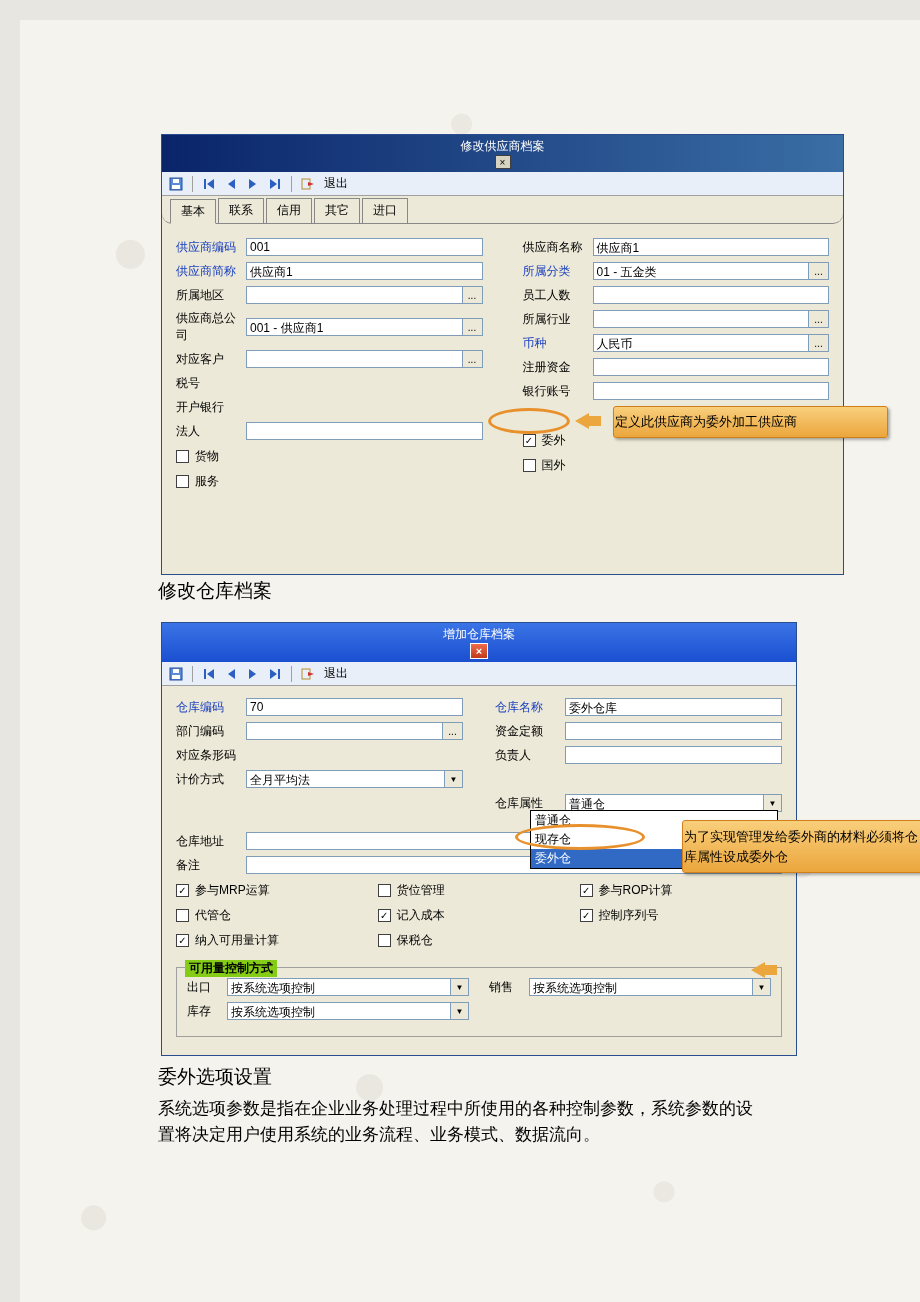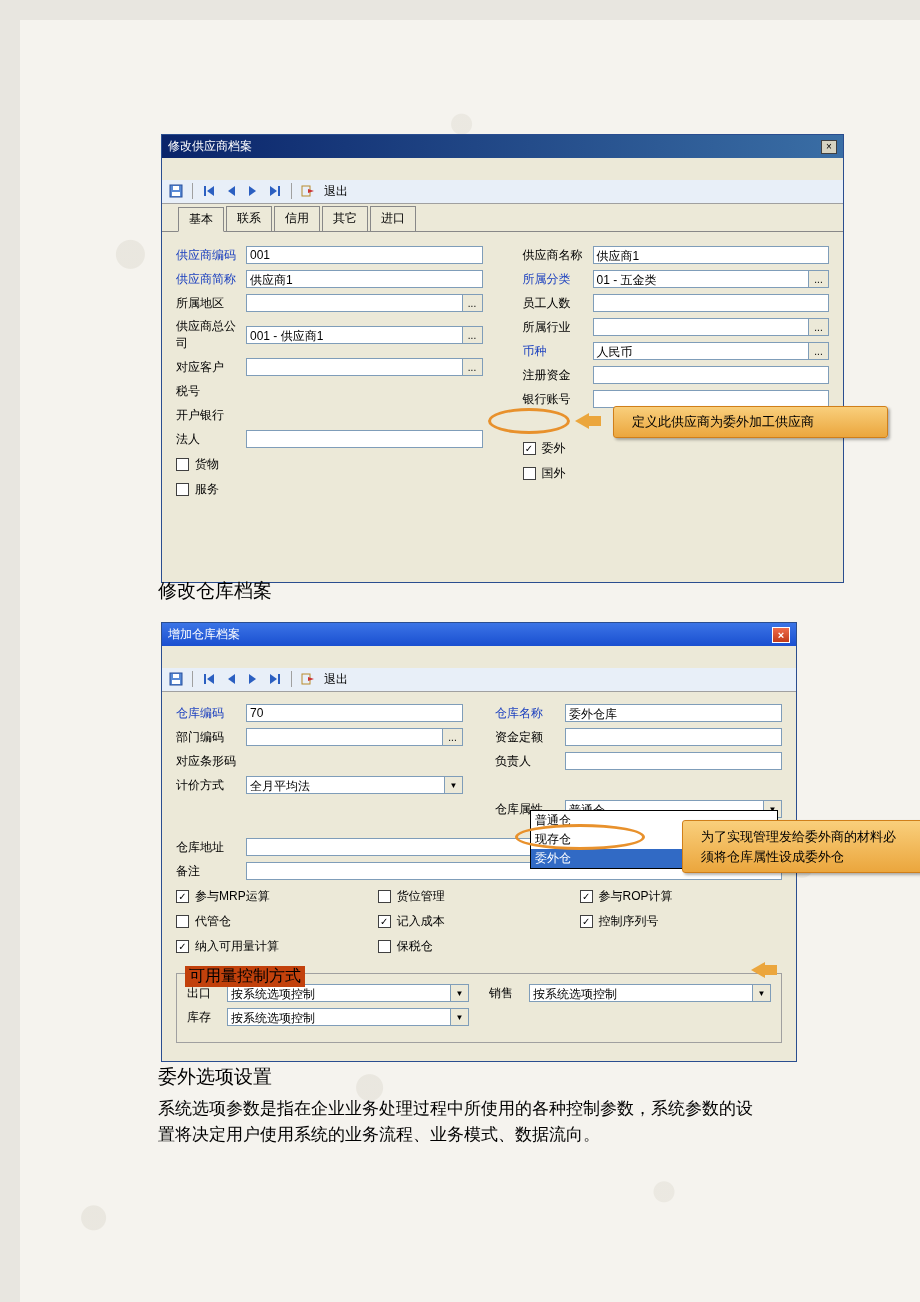--- a/index.html
+++ b/index.html
@@ -14,61 +14,61 @@
       radial-gradient(circle at 62% 48%, rgba(200,195,180,0.25) 0 14px, transparent 15px),
       radial-gradient(circle at 85% 65%, rgba(200,195,180,0.22) 0 11px, transparent 12px),
       radial-gradient(circle at 38% 82%, rgba(200,195,180,0.25) 0 13px, transparent 14px),
       radial-gradient(circle at 70% 90%, rgba(200,195,180,0.22) 0 10px, transparent 11px),
       radial-gradient(circle at 8% 92%, rgba(200,195,180,0.25) 0 12px, transparent 13px);
     width: 920px; min-height: 1302px; margin: 0 auto; position: relative;
   }
 
   
   .win { position: absolute; border: 1px solid #2a4d8f; background: #ece9d8; font-size: 12px; }
-  .win-title { background: linear-gradient(to right,#0a246a,#3a6ea5); color:#fff; padding:3px 6px; font-size:12px; display:flex; align-items:center; justify-content:space-between; }
+  .win-title { background: linear-gradient(to right,#0a246a,#3a6ea5); color:#fff; padding:3px 6px; font-size:12px; display:flex; align-items:center; justify-content:space-between;flex-direction:column; }
   .close-x { background:#d6d3c1; border:1px solid #404040; width:16px; height:14px; display:flex; align-items:center; justify-content:center; font-size:10px; font-family:Arial; color:#000; }
   .close-red { background: linear-gradient(#ef6b4a,#c13a1a); border:1px solid #fff; width:18px; height:16px; display:flex; align-items:center; justify-content:center; color:#fff; font-size:11px; font-weight:bold; }
 
-  .toolbar { background:#e8eff8; border-bottom:1px solid #a0a0a0; padding:3px 6px; display:flex; gap:6px; align-items:flex-start;margin-top:22px; }
+  .toolbar { background:#e8eff8; border-bottom:1px solid #a0a0a0; padding:3px 6px; display:flex; gap:6px; align-items:center; }
   .toolbar .ico { width:16px; height:16px; display:flex; align-items:center; justify-content:center; }
   .toolbar .sep { width:1px; height:16px; background:#a0a0a0; margin:0 2px;}
   .toolbar .exit-lbl { font-size:12px; color:#000; margin-left:2px;}
 
-  .tabs { display:flex; border-bottom:1px solid #888; background:#ece9d8; padding:2px 16px 0;}
+  .tabs { display:flex; border-bottom:1px solid #888; background:#ece9d8; padding:2px 8px 0;border-radius:10px;}
   .tab { padding:3px 10px; border:1px solid #888; border-bottom:none; margin-right:2px; background:#ece9d8; font-size:12px;}
   .tab.active { background:#ece9d8; position:relative; top:1px; border-bottom:1px solid #ece9d8;}
 
   .form-area { padding:14px 14px 24px; }
   .form-area2 { padding:12px 14px 18px; }
   .row { display:flex; align-items:center; margin-bottom:6px; }
   .lbl { width:70px; font-size:12px; color:#000; flex-shrink:0; }
   .lbl.req { color:#1a3fbf; }
   .fld { border:1px solid #7f9db9; background:#fff; height:18px; font-size:12px; padding:1px 3px; flex:1;}
   .pick { width:20px; height:18px; border:1px solid #7f9db9; border-left:none; background:#ece9d8; display:flex; align-items:center; justify-content:center; font-size:10px; flex-shrink:0;}
   .dd { width:18px; height:18px; border:1px solid #7f9db9; border-left:none; background:#ece9d8; display:flex; align-items:center; justify-content:center; font-size:8px; flex-shrink:0;}
   .twocol { display:flex; gap:40px; }
   .col { flex:1; }
   .col2 { flex:1; }
 
   .cb-row { display:flex; align-items:center; gap:6px; font-size:12px; margin-top:8px;}
   .cb { width:13px; height:13px; border:1px solid #404040; background:#fff; display:flex; align-items:center; justify-content:center; font-size:10px; line-height:1; color:#000; flex-shrink:0;}
   .cb.checked::after { content:"✓"; }
 
   
-  .callout { position:absolute; background:linear-gradient(#f9cf7c,#eba63d); border:1px solid #d07f1a; border-radius:3px; padding:6px 18px; font-size:13px; color:#000; box-shadow:2px 2px 3px rgba(0,0,0,0.3);}
+  .callout { position:absolute; background:linear-gradient(#f9cf7c,#eba63d); border:1px solid #d07f1a; border-radius:3px; padding:6px 1px; font-size:13px; color:#000; box-shadow:2px 2px 3px rgba(0,0,0,0.3);}
   .arrow-l { position:absolute; width:0; height:0; border-top:8px solid transparent; border-bottom:8px solid transparent; border-right:14px solid #eba63d;}
   .arrow-l::after { content:""; position:absolute; left:14px; top:-5px; width:12px; height:10px; background:#eba63d;}
   .oval { position:absolute; border:3px solid #e8912c; border-radius:50%; }
 
   .dropdown-list { position:absolute; border:1px solid #000; background:#fff; font-size:12px; min-width:200px;}
   .dropdown-list div { padding:1px 4px;}
   .dropdown-list .sel { background:#316ac5; color:#fff;}
 
   .fieldset { border:1px solid #a0a0a0; margin-top:10px; padding:10px; position:relative;}
-  .fieldset .legend { position:absolute; top:-8px; left:8px; background:#c2410c; padding:0 4px; font-size:16px;}
+  .fieldset .legend { position:absolute; top:-8px; left:8px; background:#84cc16; padding:0 4px; font-size:12px;font-weight:bold;}
 
   .doc-text { position:absolute; font-family: SimSun, serif; color:#000; }
   .h { font-size:19px; }
   .p { font-size:17px; line-height:1.55; }
 
   .ck-grid { display:flex; flex-wrap:wrap; }
   .ck-grid .ck-item { width:33.3%; display:flex; align-items:center; gap:6px; font-size:12px; margin-bottom:8px;}
 </style>
 </head>
 <body>
@@ -224,21 +224,21 @@
   </div>
 </div>
 
 <div class="oval" style="left:468px; top:388px; width:82px; height:26px;"></div>
 <div class="arrow-l" style="left:555px; top:393px;"></div>
 <div class="callout" style="left:593px; top:386px; width:275px;">定义此供应商为委外加工供应商</div>
 
 <div class="doc-text h" style="left:138px; top:558px;">修改仓库档案</div>
 
 <div class="win" style="left:141px; top:602px; width:636px;">
-  <div class="win-title" style="background:linear-gradient(to bottom,#3b74e6,#1a4fd0);gap:21px;">
+  <div class="win-title" style="background:linear-gradient(to bottom,#3b74e6,#1a4fd0);">
     <span>增加仓库档案</span>
     <div class="close-red">×</div>
   </div>
   <div class="toolbar">
     <div class="ico">
           <svg width="14" height="14">
             <rect x="1" y="1" width="12" height="12" fill="#5a8bd6" stroke="#274f9c"></rect>
             <rect x="3" y="8" width="8" height="4" fill="#fff"></rect>
             <rect x="4" y="2" width="6" height="4" fill="#fff"></rect>
           </svg>

